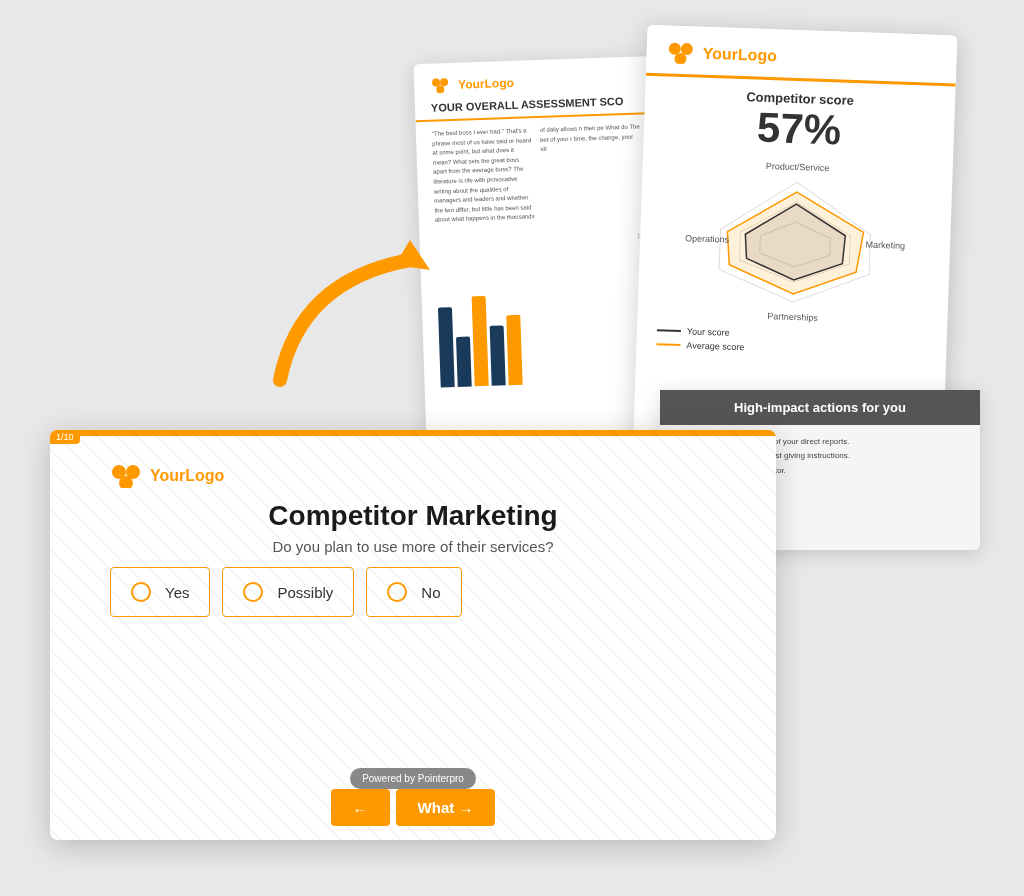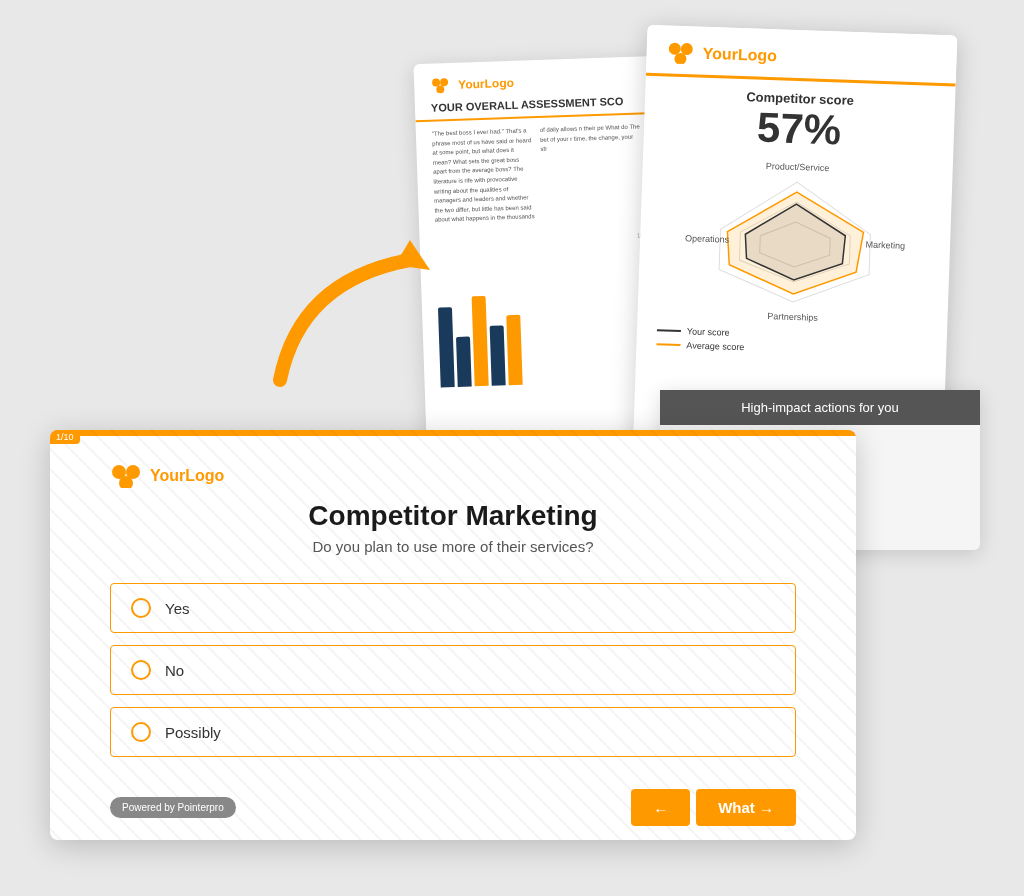--- a/index.html
+++ b/index.html
@@ -154,21 +154,21 @@
       background: #f5f5f5;
       border-radius: 0 0 6px 6px;
       box-shadow: 0 4px 20px rgba(0,0,0,0.15);
       overflow: hidden;
       z-index: 4;
     }
     .high-impact-card .hi-title {
       background: #555;
       color: white;
       font-size: 13px;
-      font-weight: 400;
+      font-weight: 700;
       padding: 10px 16px;
       text-align: center;
     }
     .high-impact-card .hi-items {
       padding: 10px 16px;
       font-size: 8px;
       color: #444;
       line-height: 1.8;
     }
 
@@ -180,21 +180,21 @@
       z-index: 5;
       width: 200px;
       height: 200px;
     }
 
     
     .quiz-card {
       position: absolute;
       top: 430px;
       left: 50px;
-      width: 806px;
+      width: 726px;
       height: 410px;
       background: white;
       border-radius: 8px;
       box-shadow: 0 6px 30px rgba(0,0,0,0.2);
       overflow: hidden;
       z-index: 6;
     }
     .quiz-card .qc-top-bar {
       background: #f90;
       height: 6px;
@@ -228,25 +228,24 @@
       font-size: 28px;
       font-weight: 900;
       color: #1a1a1a;
       text-align: center;
       margin-bottom: 6px;
     }
     .quiz-card .qc-subtitle {
       font-size: 15px;
       color: #555;
       text-align: center;
-      margin-bottom: 28px;
+      margin-bottom: 12px;
     }
     .quiz-card .options-list {
       display: flex;
-      flex-direction: column;
       gap: 12px;
     }
     .quiz-card .option-item {
       display: flex;
       align-items: center;
       gap: 14px;
       border: 1.5px solid #f90;
       border-radius: 4px;
       padding: 14px 20px;
       cursor: pointer;
@@ -263,20 +262,21 @@
     }
     .option-label {
       font-size: 15px;
       color: #333;
     }
     .quiz-card .qc-footer {
       margin-top: auto;
       display: flex;
       align-items: center;
       justify-content: space-between;
+      flex-direction: column;
     }
     .powered-by {
       background: #888;
       color: white;
       font-size: 10px;
       padding: 5px 12px;
       border-radius: 20px;
     }
     .nav-buttons {
       display: flex;
@@ -435,25 +435,25 @@
     </div>
     <div class="qc-main-title">Competitor Marketing</div>
     <div class="qc-subtitle">Do you plan to use more of their services?</div>
     <div class="options-list">
       <div class="option-item">
         <div class="option-radio"></div>
         <span class="option-label">Yes</span>
       </div>
       <div class="option-item">
         <div class="option-radio"></div>
-        <span class="option-label">No</span>
+        <span class="option-label">Possibly</span>
       </div>
       <div class="option-item">
         <div class="option-radio"></div>
-        <span class="option-label">Possibly</span>
+        <span class="option-label">No</span>
       </div>
     </div>
     <div class="qc-footer">
       <div class="powered-by">Powered by Pointerpro</div>
       <div class="nav-buttons">
         <button class="nav-btn prev">←</button>
         <button class="nav-btn next">
           <span>What →</span>
         </button>
       </div>

